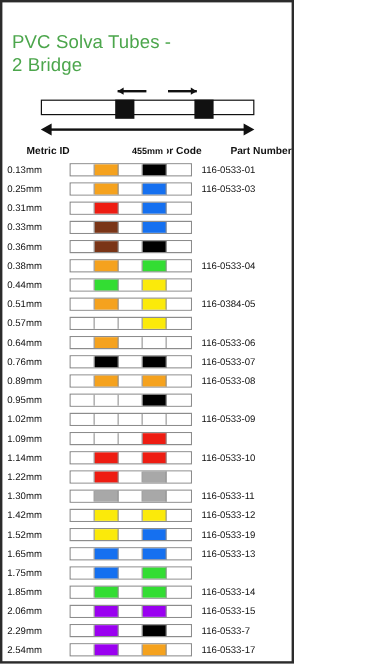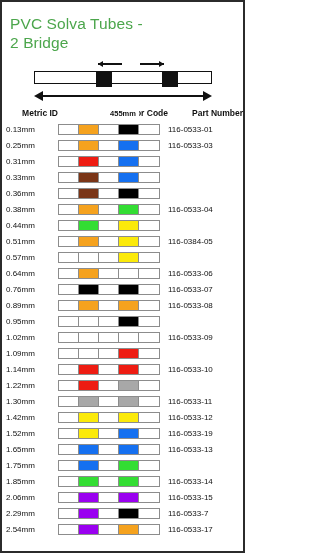--- a/index.html
+++ b/index.html
@@ -16,21 +16,21 @@
   #page {
     position: relative;
     width: 245px;
     height: 553px;
     box-sizing: border-box;
     border: 2px solid #2b2b2b;
     background: #ffffff;
   }
   
   #title-block {
-    padding: 12px 0 0 8px;
+    padding: 24px 0 0 8px;
   }
   .title-line {
     color: #4CA64C;
     font-size: 15.5px;
     line-height: 19px;
     letter-spacing: 0.1px;
     white-space: nowrap;
   }
   
   #diagram {

